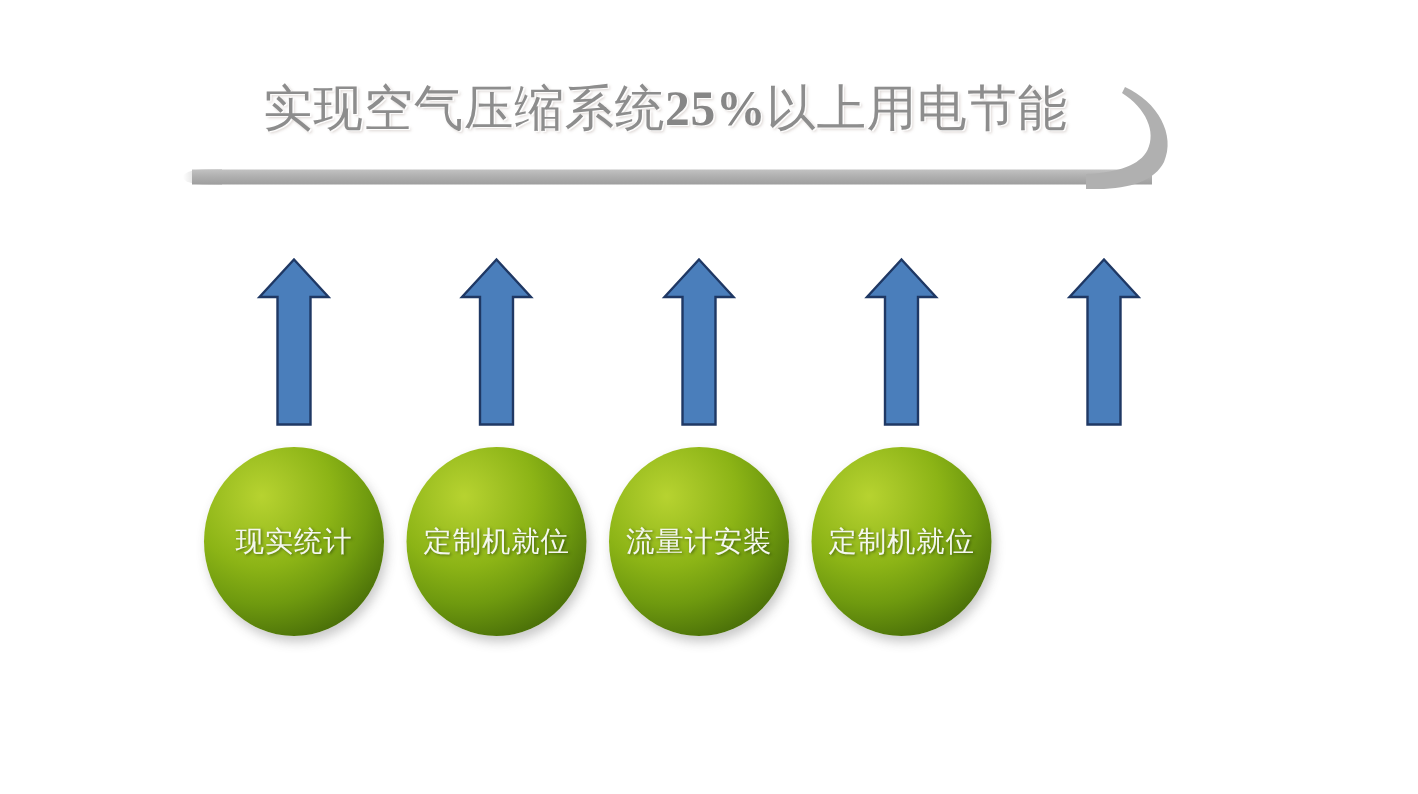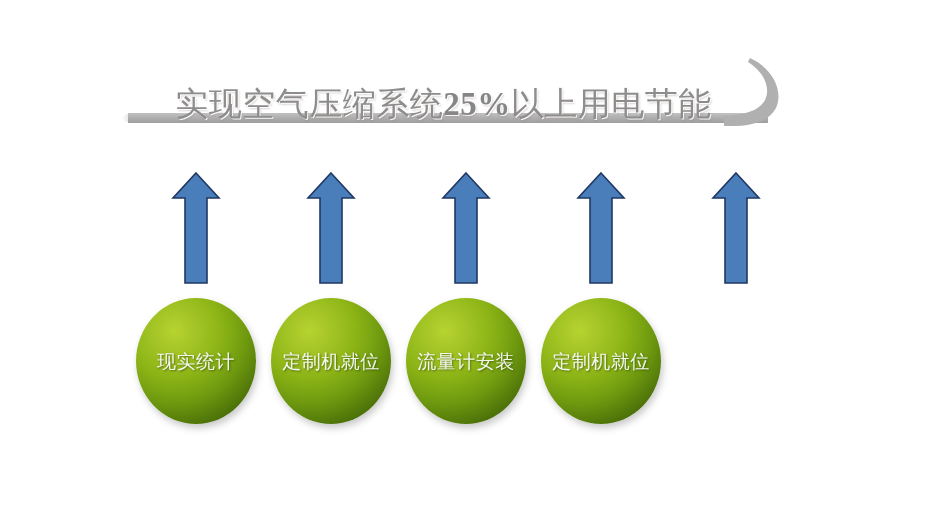--- a/index.html
+++ b/index.html
@@ -60,21 +60,20 @@
     width: 945px;
     text-align: center;
     padding-right: 58px;
     box-sizing: border-box;
     font-size: 33px;
     line-height: 46px;
     letter-spacing: 0.5px;
     color: #8d8d8d;
     text-shadow: 1px 1px 0 rgba(255,255,255,0.9), 1.5px 1.5px 2px rgba(150,130,120,0.35);
     white-space: nowrap;
-    margin-top: 31px;
   }
   #title-text .pct {
     font-family: "Liberation Serif", "DejaVu Serif", serif;
     font-weight: bold;
     color: #868686;
   }
 
   
   #steps {
     position: absolute;

